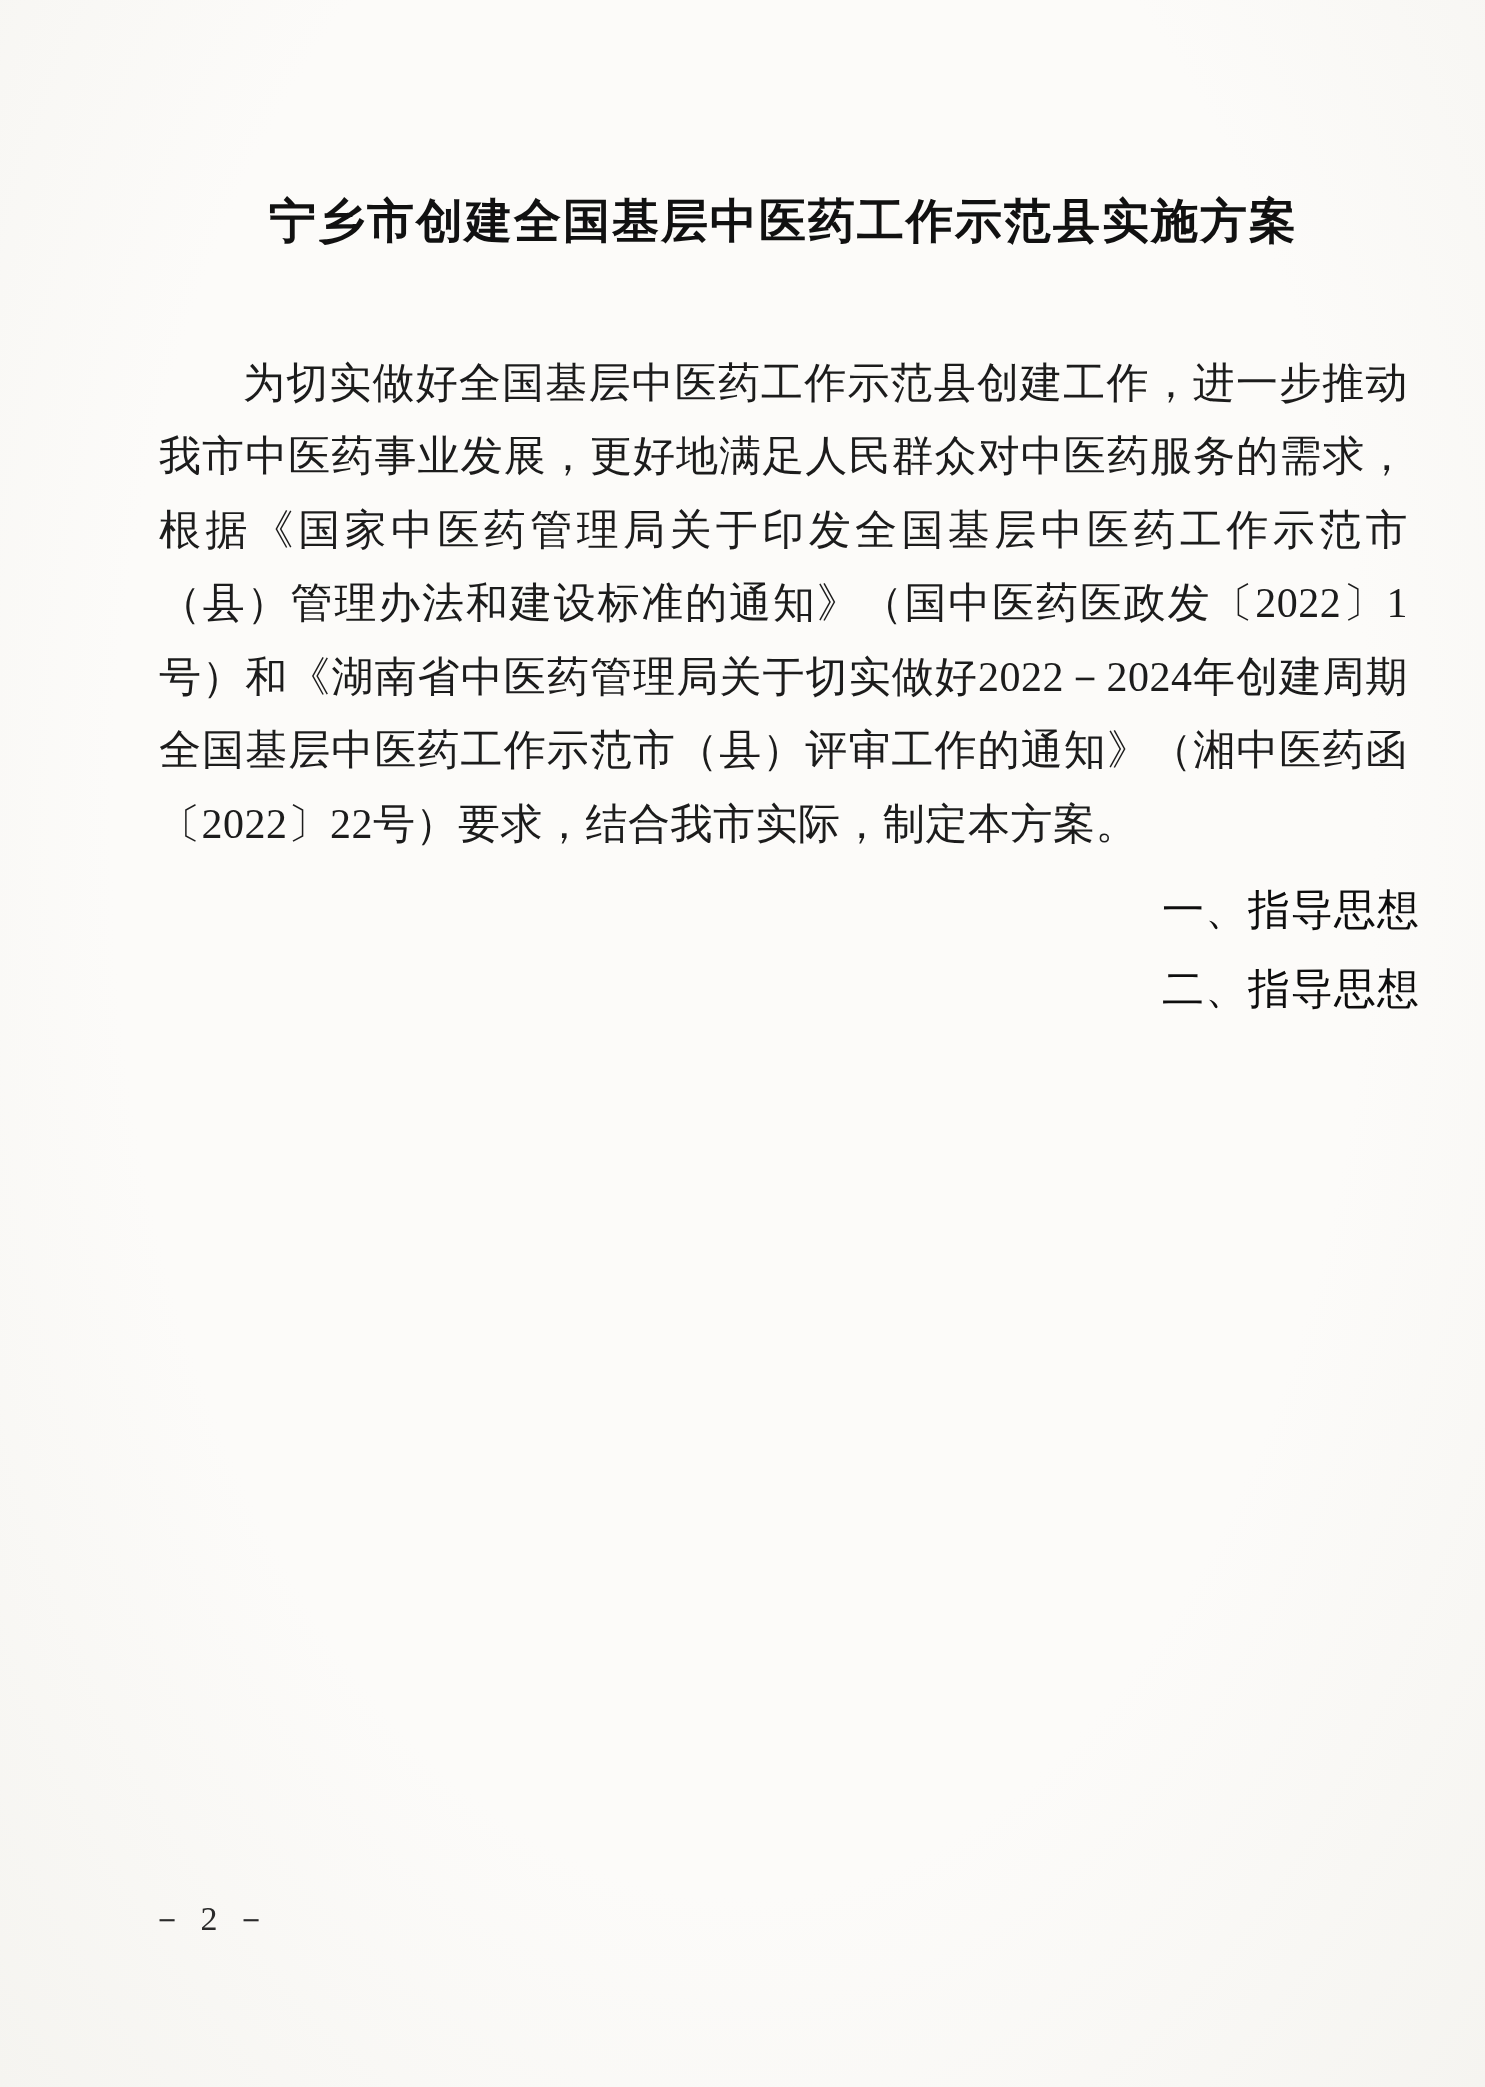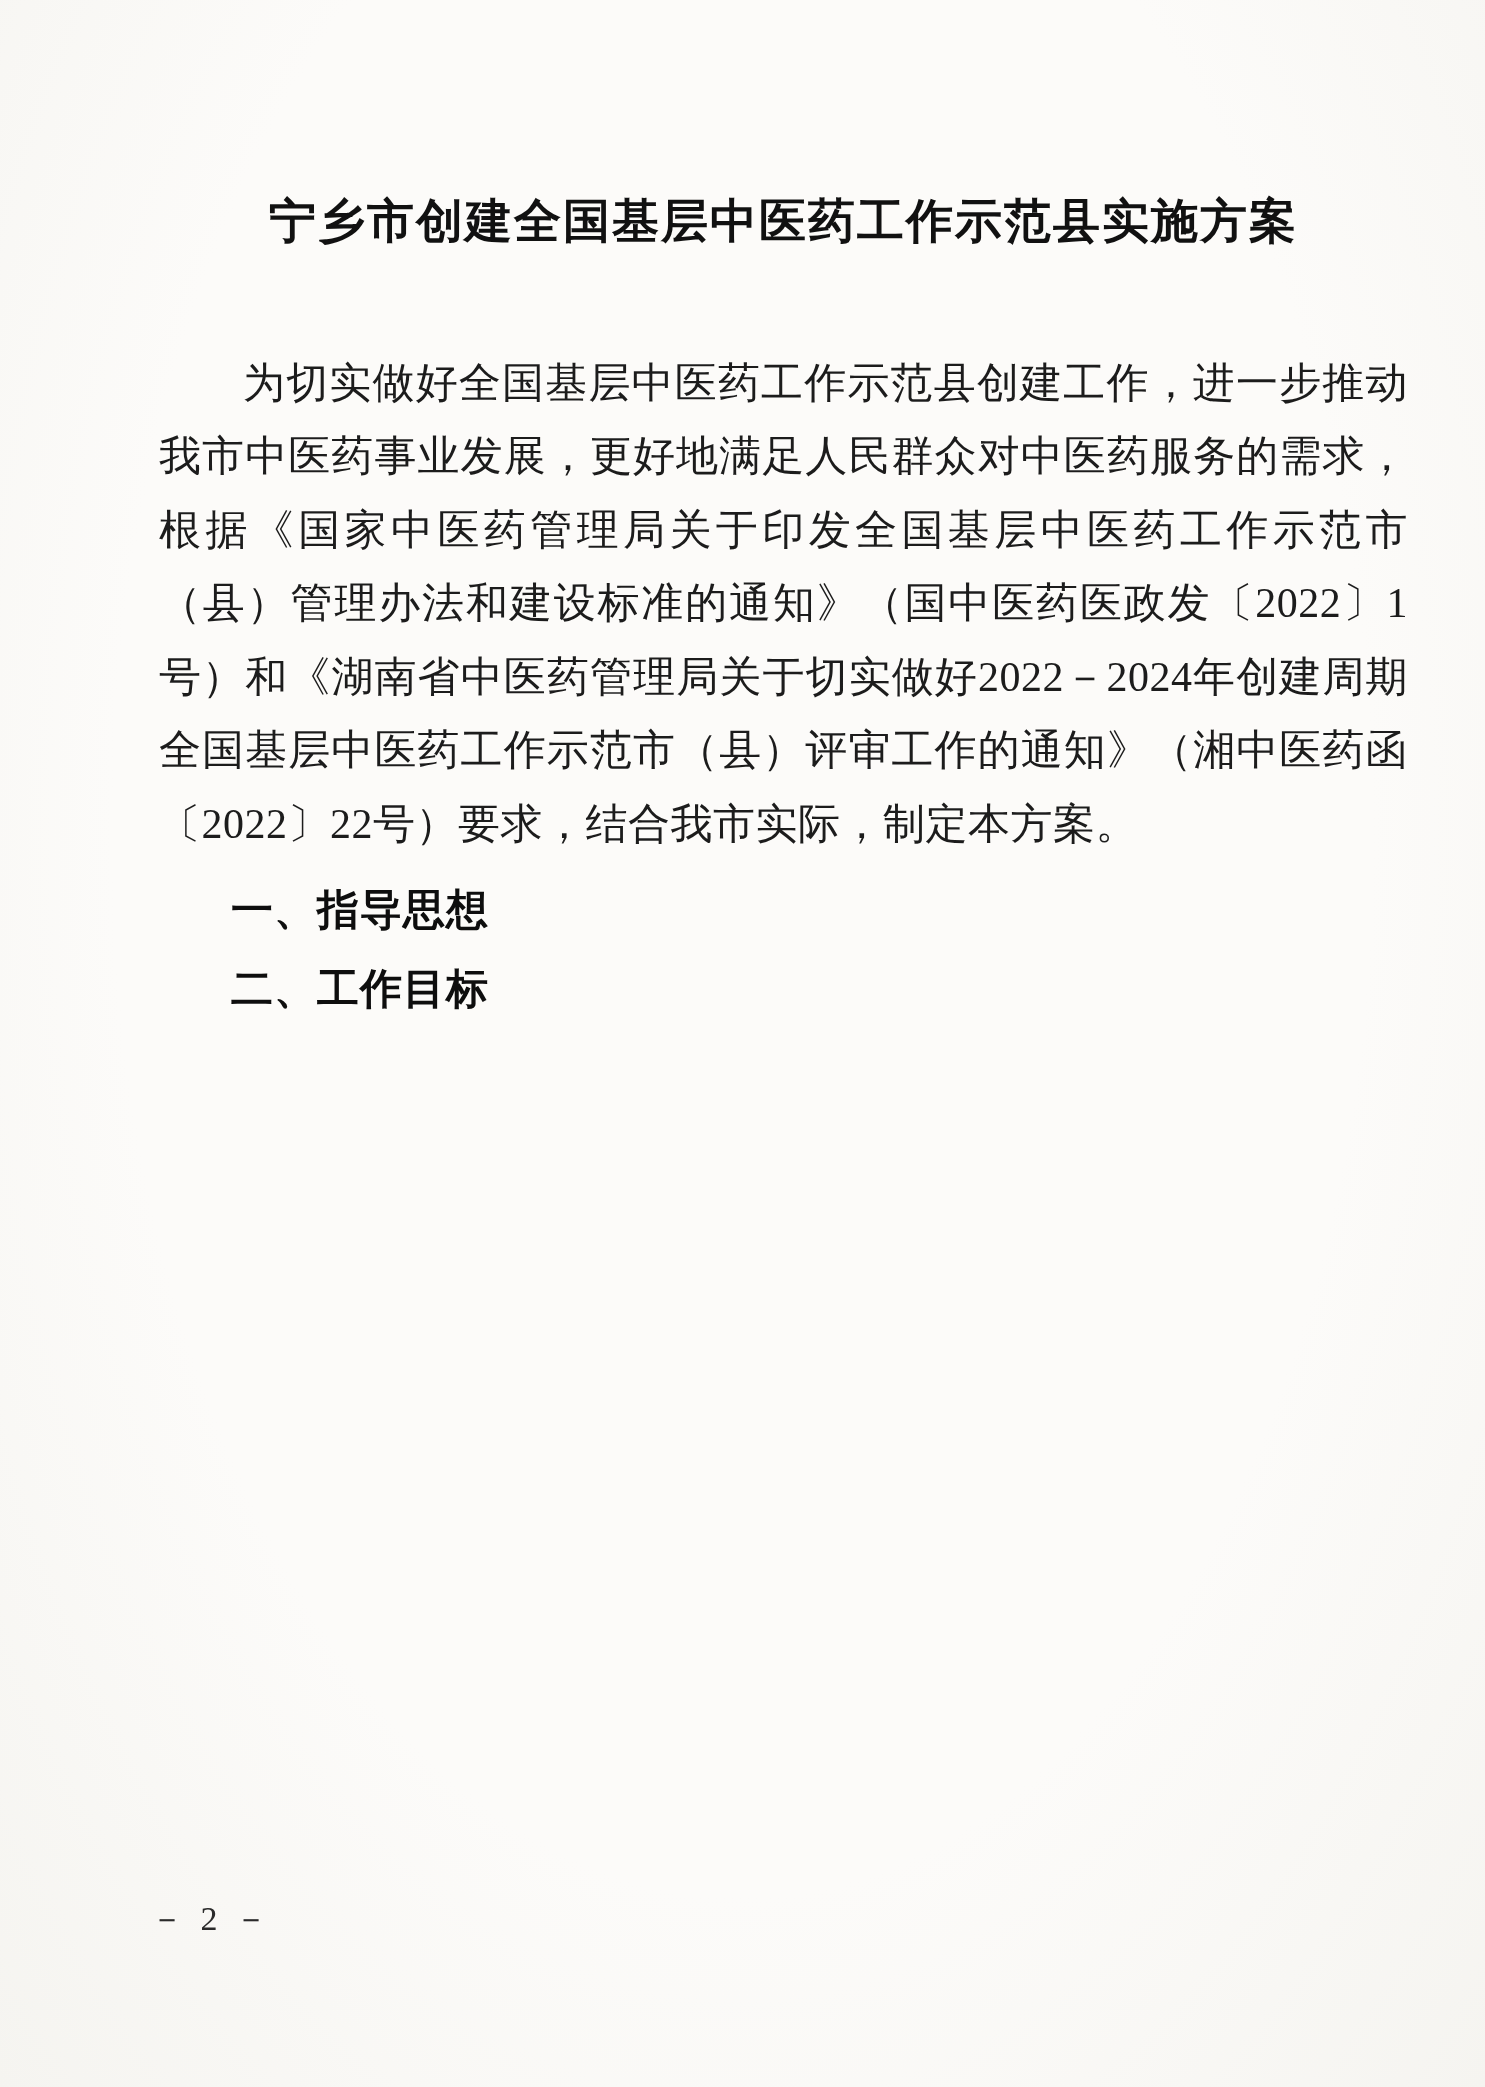--- a/index.html
+++ b/index.html
@@ -34,27 +34,28 @@
     font-family: "Liberation Serif", "DejaVu Serif", serif;
     font-size: 42px;
     line-height: 73.5px;
     text-align: justify;
     text-indent: 2em;
     margin: 12px;
     letter-spacing: 0.5px;
   }
   .heading {
     font-family: "Liberation Sans", "DejaVu Sans", sans-serif;
-    font-weight: 700;
+    font-weight: 400;
     font-size: 42px;
     line-height: 73.5px;
     text-indent: 2em;
     margin: 5px 0;
     color: #0e0e0e;
     letter-spacing: 1px;
+    text-align: right;
   }
   .page-footer {
     position: absolute;
     left: 150px;
     top: 1896px;
     font-family: "Liberation Serif", "DejaVu Serif", serif;
     font-size: 34px;
     letter-spacing: 4px;
     color: #2a2a2a;
   }
@@ -64,18 +65,18 @@
 
 <div class="page">
   <div class="content">
     <h1 class="doc-title">宁乡市创建全国基层中医药工作示范县实施方案</h1>
 
     <p class="para">为切实做好全国基层中医药工作示范县创建工作，进一步推动我市中医药事业发展，更好地满足人民群众对中医药服务的需求，根据《国家中医药管理局关于印发全国基层中医药工作示范市（县）管理办法和建设标准的通知》（国中医药医政发〔2022〕1号）和《湖南省中医药管理局关于切实做好2022－2024年创建周期全国基层中医药工作示范市（县）评审工作的通知》（湘中医药函〔2022〕22号）要求，结合我市实际，制定本方案。</p>
 
     <p class="heading">一、指导思想</p>
 
 
-    <p class="heading">二、工作目标</p>
+    <p class="heading">二、指导思想</p>
 
   </div>
 
   <div class="page-footer">－ 2 －</div>
 </div>
 
 </body></html>

